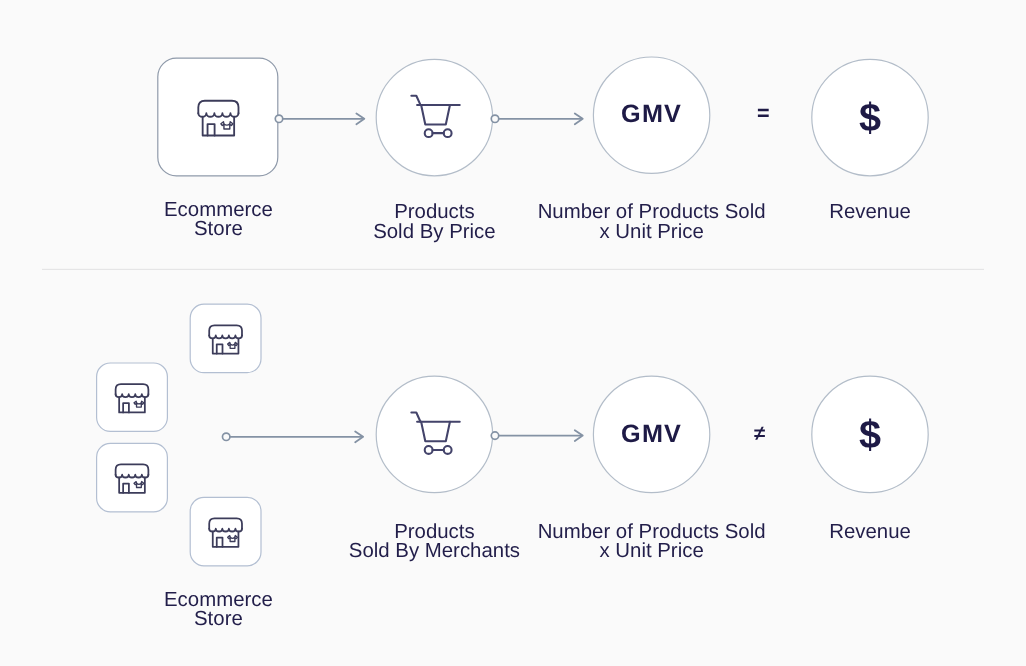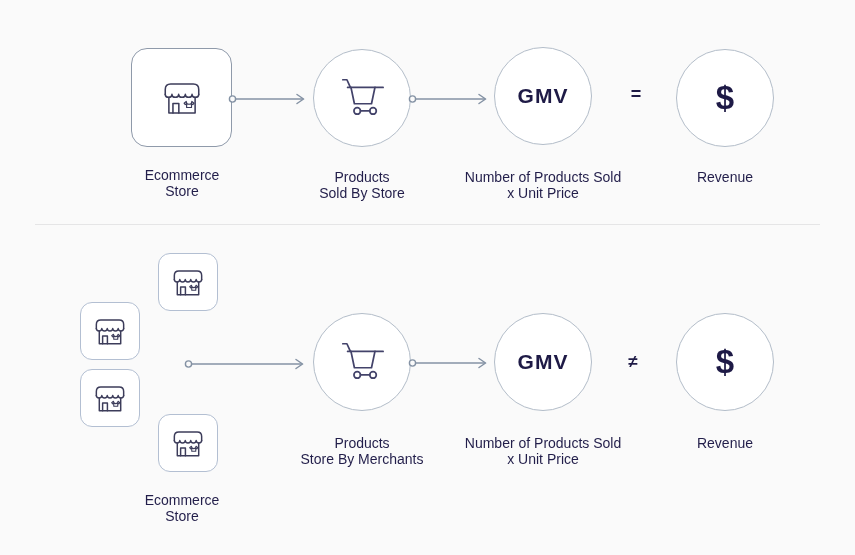--- a/index.html
+++ b/index.html
@@ -68,21 +68,21 @@
     font-weight: 700;
     color: #1e1a46;
   }
   .op-equals { left: 616px; top: 82px;  font-size: 18px; line-height: 24px; }
   .op-neq    { left: 613px; top: 350px; font-size: 17px; line-height: 24px; }
   
   .label {
     position: absolute;
     width: 200px;
     text-align: center;
-    font-size: 14px;
+    font-size: 17px;
     line-height: 16px;
     color: #221e4a;
   }
   .label span { display: block; }
   .label .bold { font-weight: 400; }
   .lbl-store-top    { left: 82px;  top: 167px; }
   .lbl-products-top { left: 262px; top: 169px; }
   .lbl-gmv-top      { left: 443px; top: 169px; }
   .lbl-rev-top      { left: 625px; top: 169px; }
   .lbl-store-bottom    { left: 82px;  top: 492px; }
@@ -150,21 +150,21 @@
   <div class="node-circle rev-top">
     <span class="dollar-text">$</span>
   </div>
 
   <div class="label lbl-store-top">
     <span>Ecommerce</span>
     <span class="bold">Store</span>
   </div>
   <div class="label lbl-products-top">
     <span>Products</span>
-    <span class="bold">Sold By Store</span>
+    <span class="bold">Sold By Price</span>
   </div>
   <div class="label lbl-gmv-top">
     <span>Number of Products Sold</span>
     <span>x Unit Price</span>
   </div>
   <div class="label lbl-rev-top">
     <span class="bold">Revenue</span>
   </div>
 
   <div class="divider"></div>
@@ -238,21 +238,21 @@
   <div class="node-circle rev-bottom">
     <span class="dollar-text">$</span>
   </div>
 
   <div class="label lbl-store-bottom">
     <span>Ecommerce</span>
     <span class="bold">Store</span>
   </div>
   <div class="label lbl-products-bottom">
     <span>Products</span>
-    <span class="bold">Store By Merchants</span>
+    <span class="bold">Sold By Merchants</span>
   </div>
   <div class="label lbl-gmv-bottom">
     <span>Number of Products Sold</span>
     <span>x Unit Price</span>
   </div>
   <div class="label lbl-rev-bottom">
     <span class="bold">Revenue</span>
   </div>
 
 </div>

